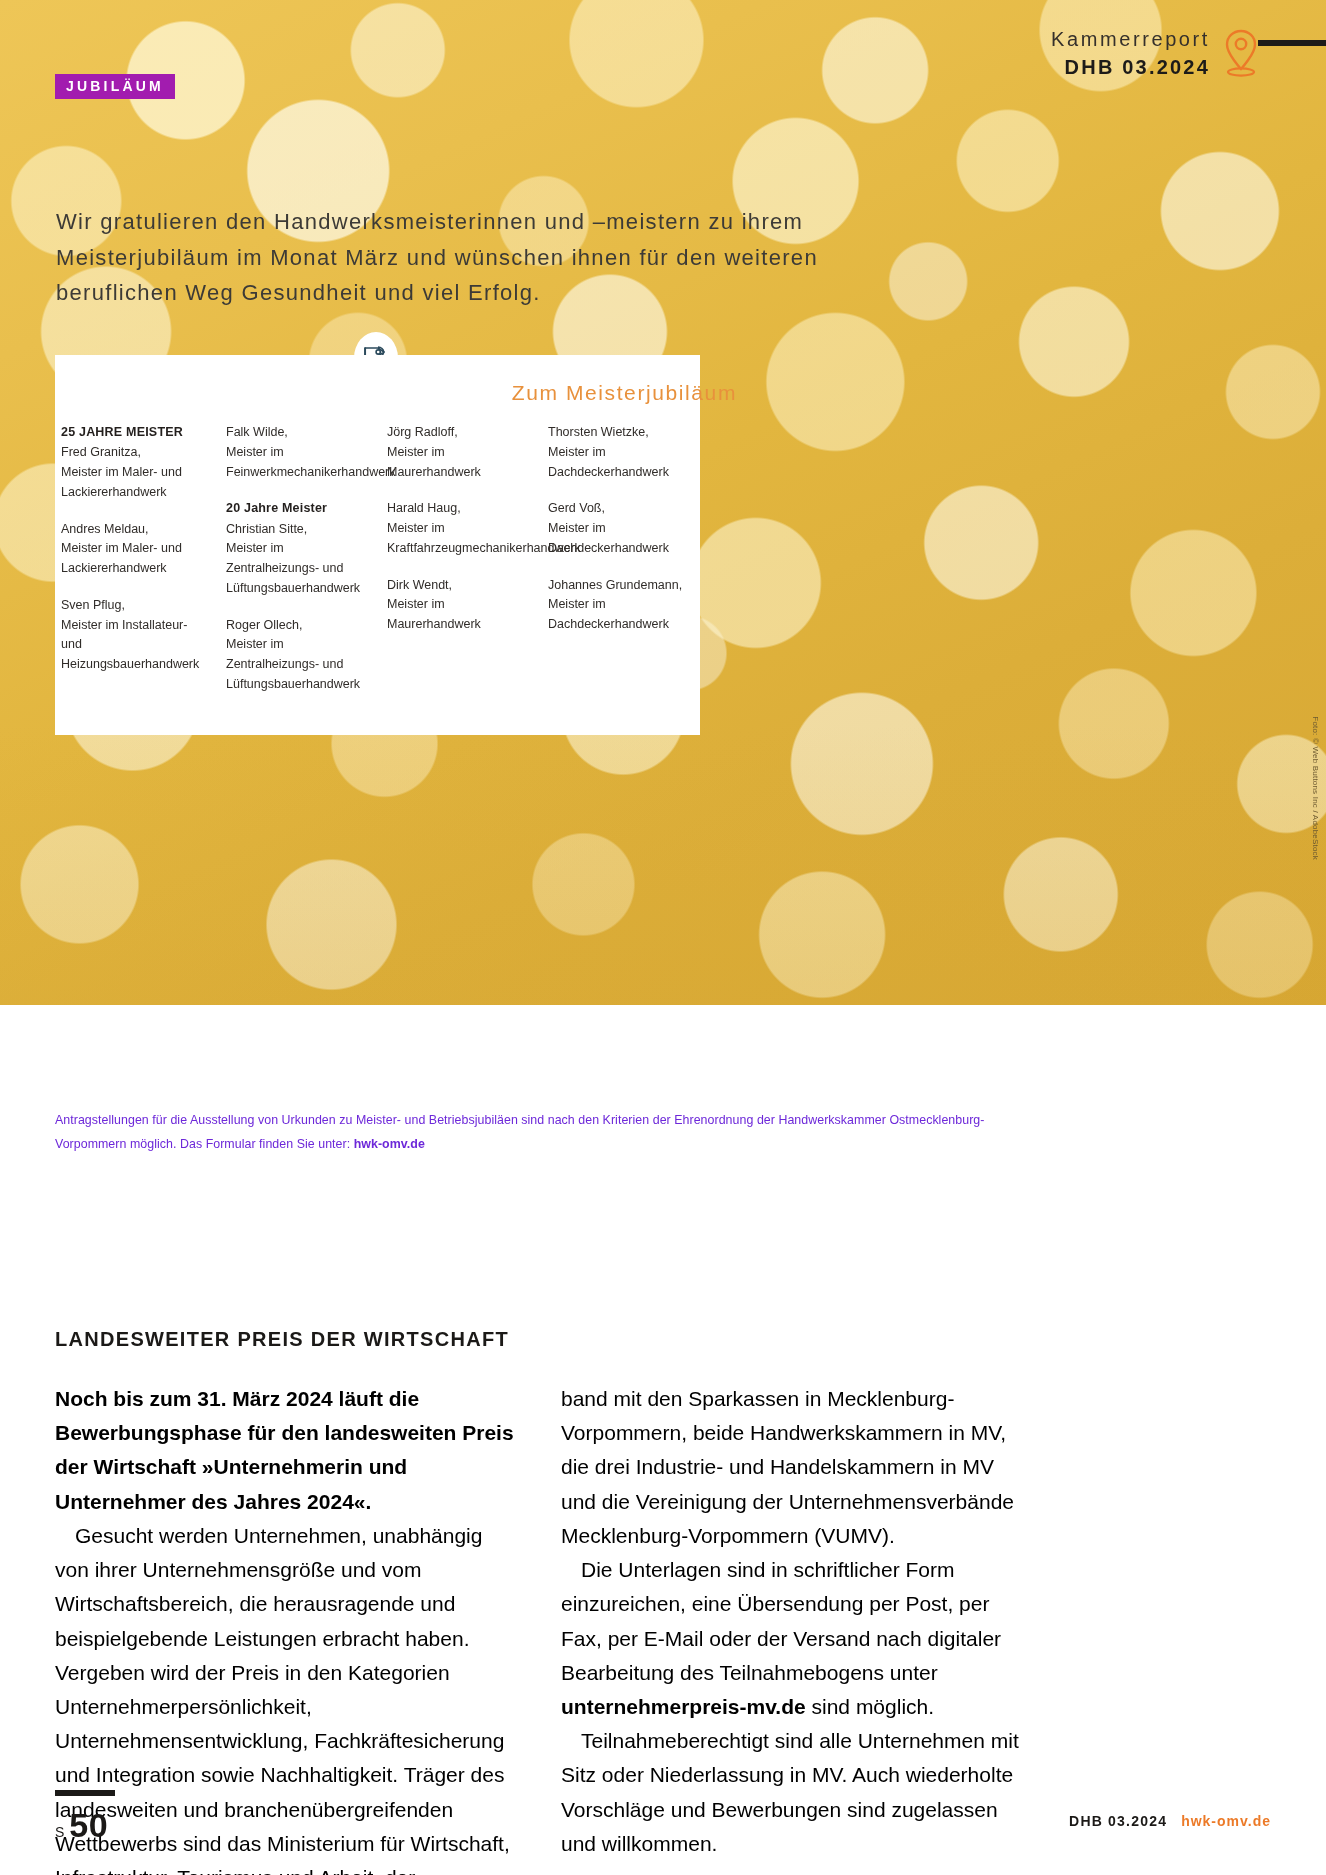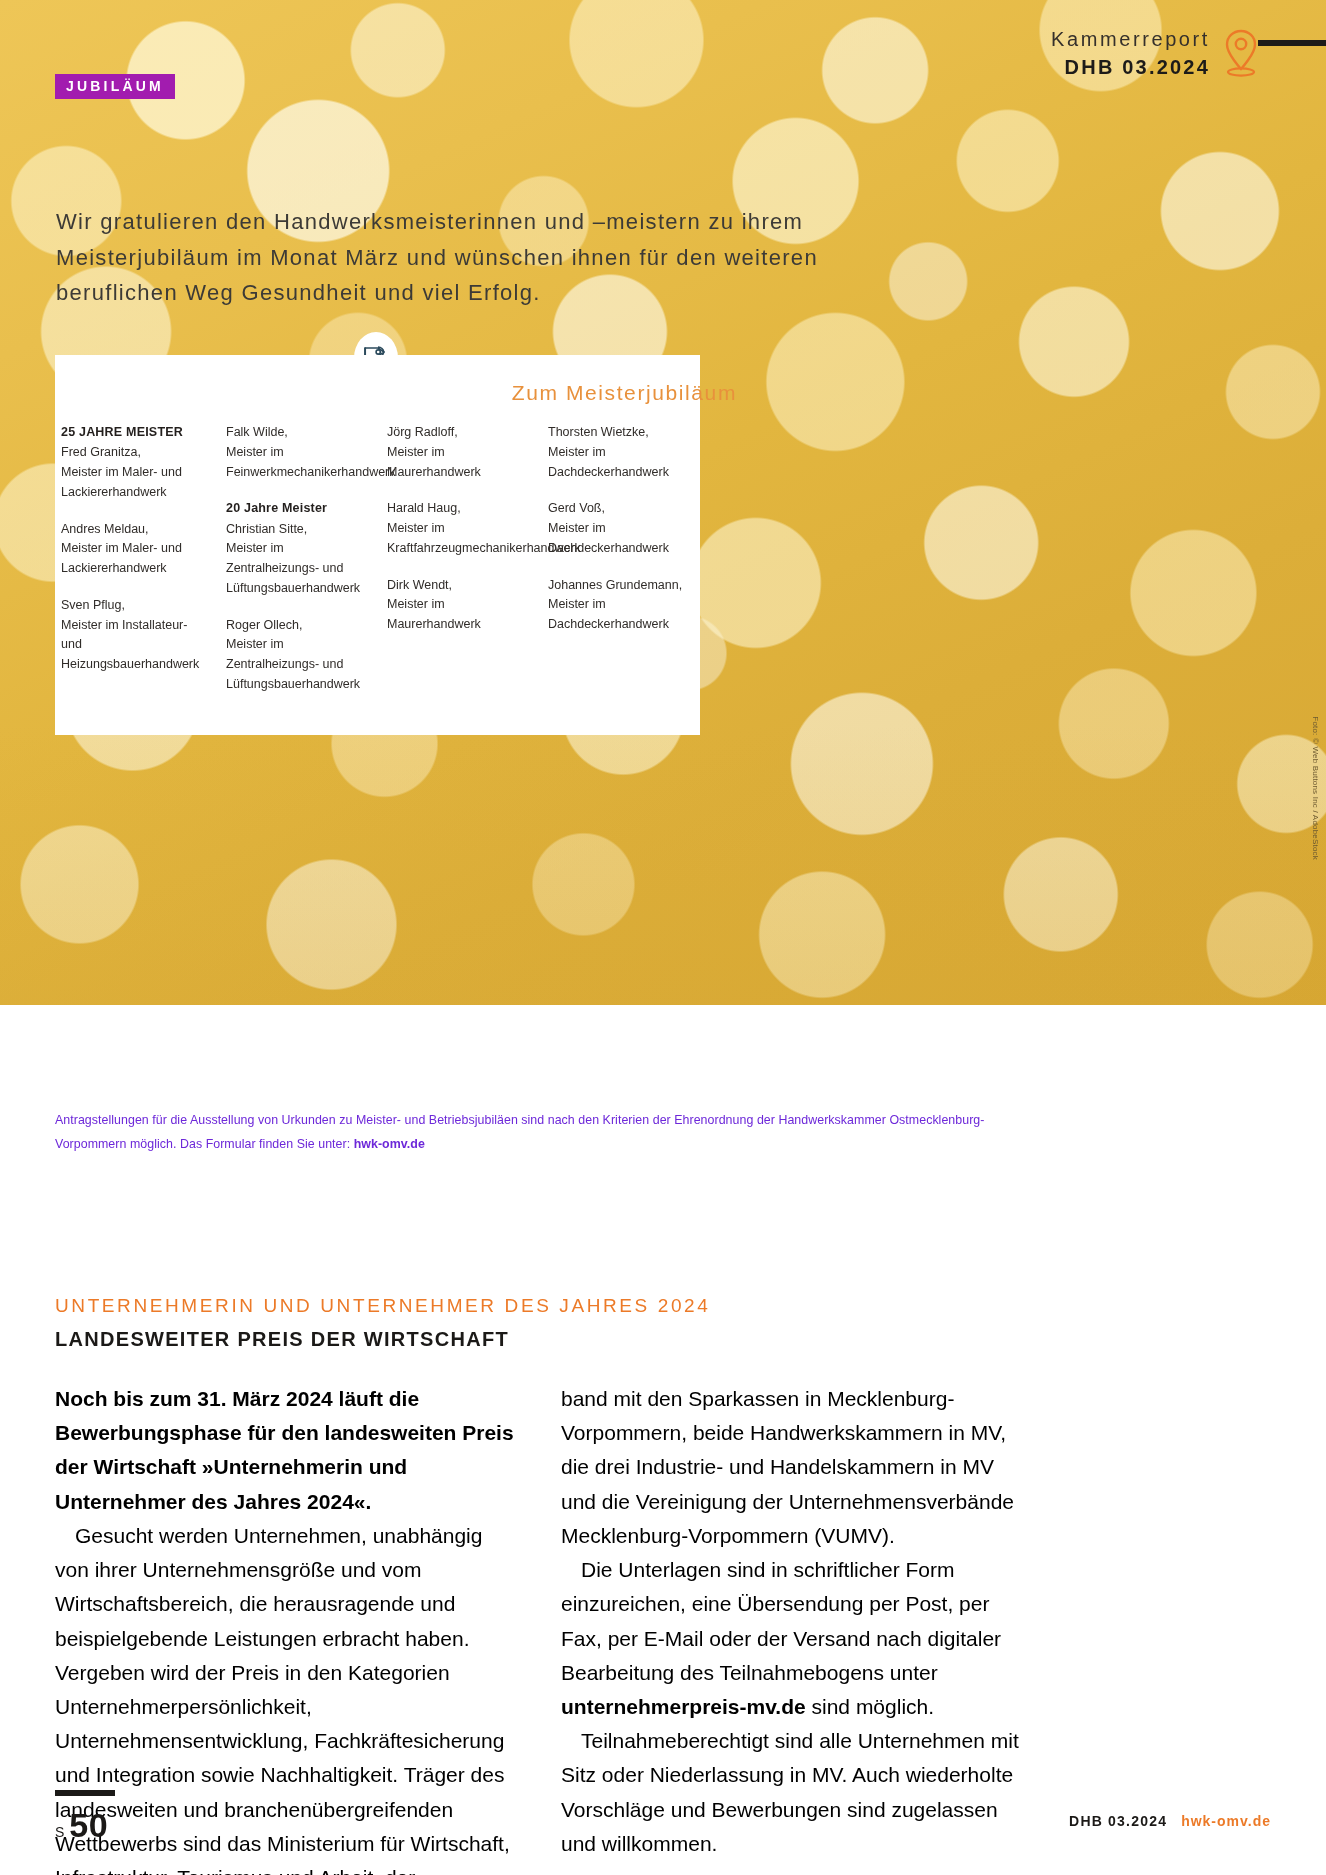--- a/index.html
+++ b/index.html
@@ -262,21 +262,20 @@
         </div>
       </div>
 
     </div>
   </div>
 
   <div class="credit">Foto: © Web Buttons Inc / AdobeStock</div>
 
   <div class="footnote"><span>Antragstellungen für die Ausstellung von Urkunden zu Meister- und Betriebsjubiläen sind nach den Kriterien der Ehrenordnung der Handwerkskammer Ostmecklenburg-Vorpommern möglich. Das Formular finden Sie unter: </span><b>hwk-omv.de</b></div>
 
-  <div class="kicker">UNTERNEHMERIN UND UNTERNEHMER DES JAHRES 2024</div>
   <div class="h2">LANDESWEITER PREIS DER WIRTSCHAFT</div>
 
   <div class="body-cols">
     <div class="bcol">
       <p class="lead">Noch bis zum 31. März 2024 läuft die Bewerbungsphase für den landesweiten Preis der Wirtschaft »Unternehmerin und Unternehmer des Jahres 2024«.</p>
       <p class="ind">Gesucht werden Unternehmen, unabhängig von ihrer Unternehmensgröße und vom Wirtschaftsbereich, die herausragende und beispielgebende Leistungen erbracht haben. Vergeben wird der Preis in den Kategorien Unternehmerpersönlichkeit, Unternehmensentwicklung, Fachkräftesicherung und Integration sowie Nachhaltigkeit. Träger des landesweiten und branchenübergreifenden Wettbewerbs sind das Ministerium für Wirtschaft, Infrastruktur, Tourismus und Arbeit, der Ostdeutsche Sparkassenver-</p>
     </div>
     <div class="bcol">
       <p>band mit den Sparkassen in Mecklenburg-Vorpommern, beide Handwerkskammern in MV, die drei Industrie- und Handelskammern in MV und die Vereinigung der Unternehmensverbände Mecklenburg-Vorpommern (VUMV).</p>
       <p class="ind"><span>Die Unterlagen sind in schriftlicher Form einzureichen, eine Übersendung per Post, per Fax, per E-Mail oder der Versand nach digitaler Bearbeitung des Teilnahmebogens unter </span><b>unternehmerpreis-mv.de</b><span> sind möglich.</span></p>

